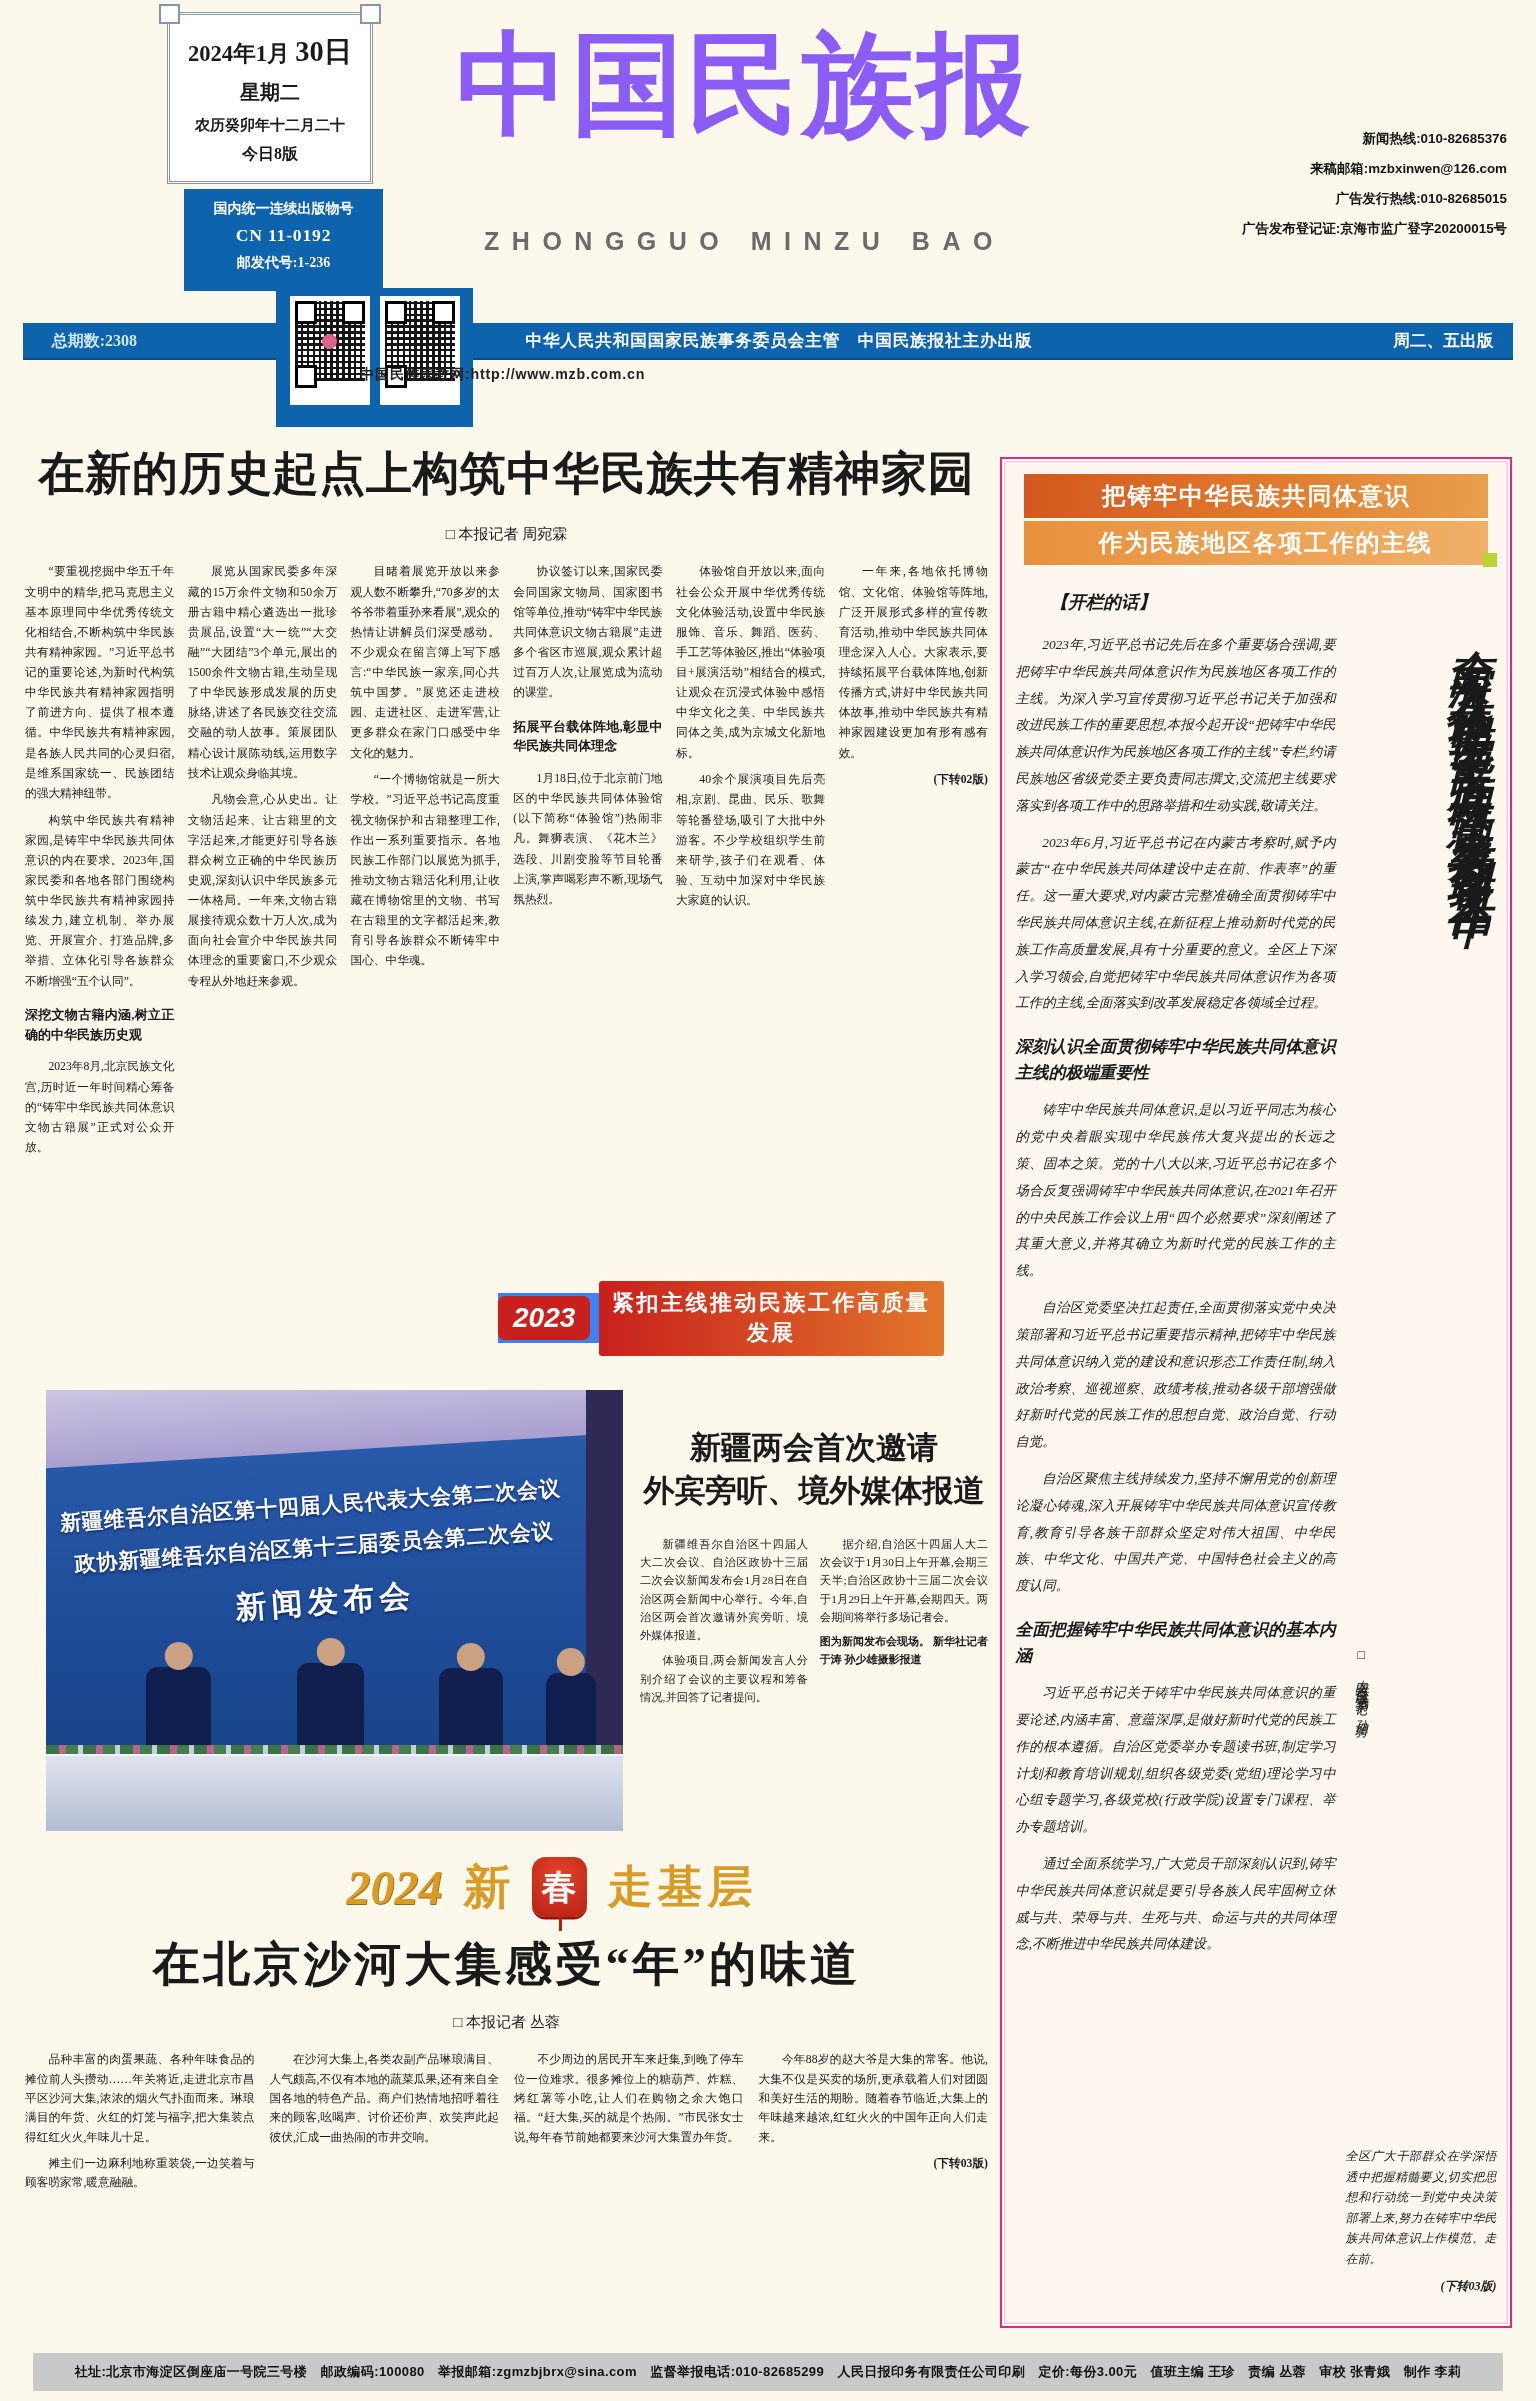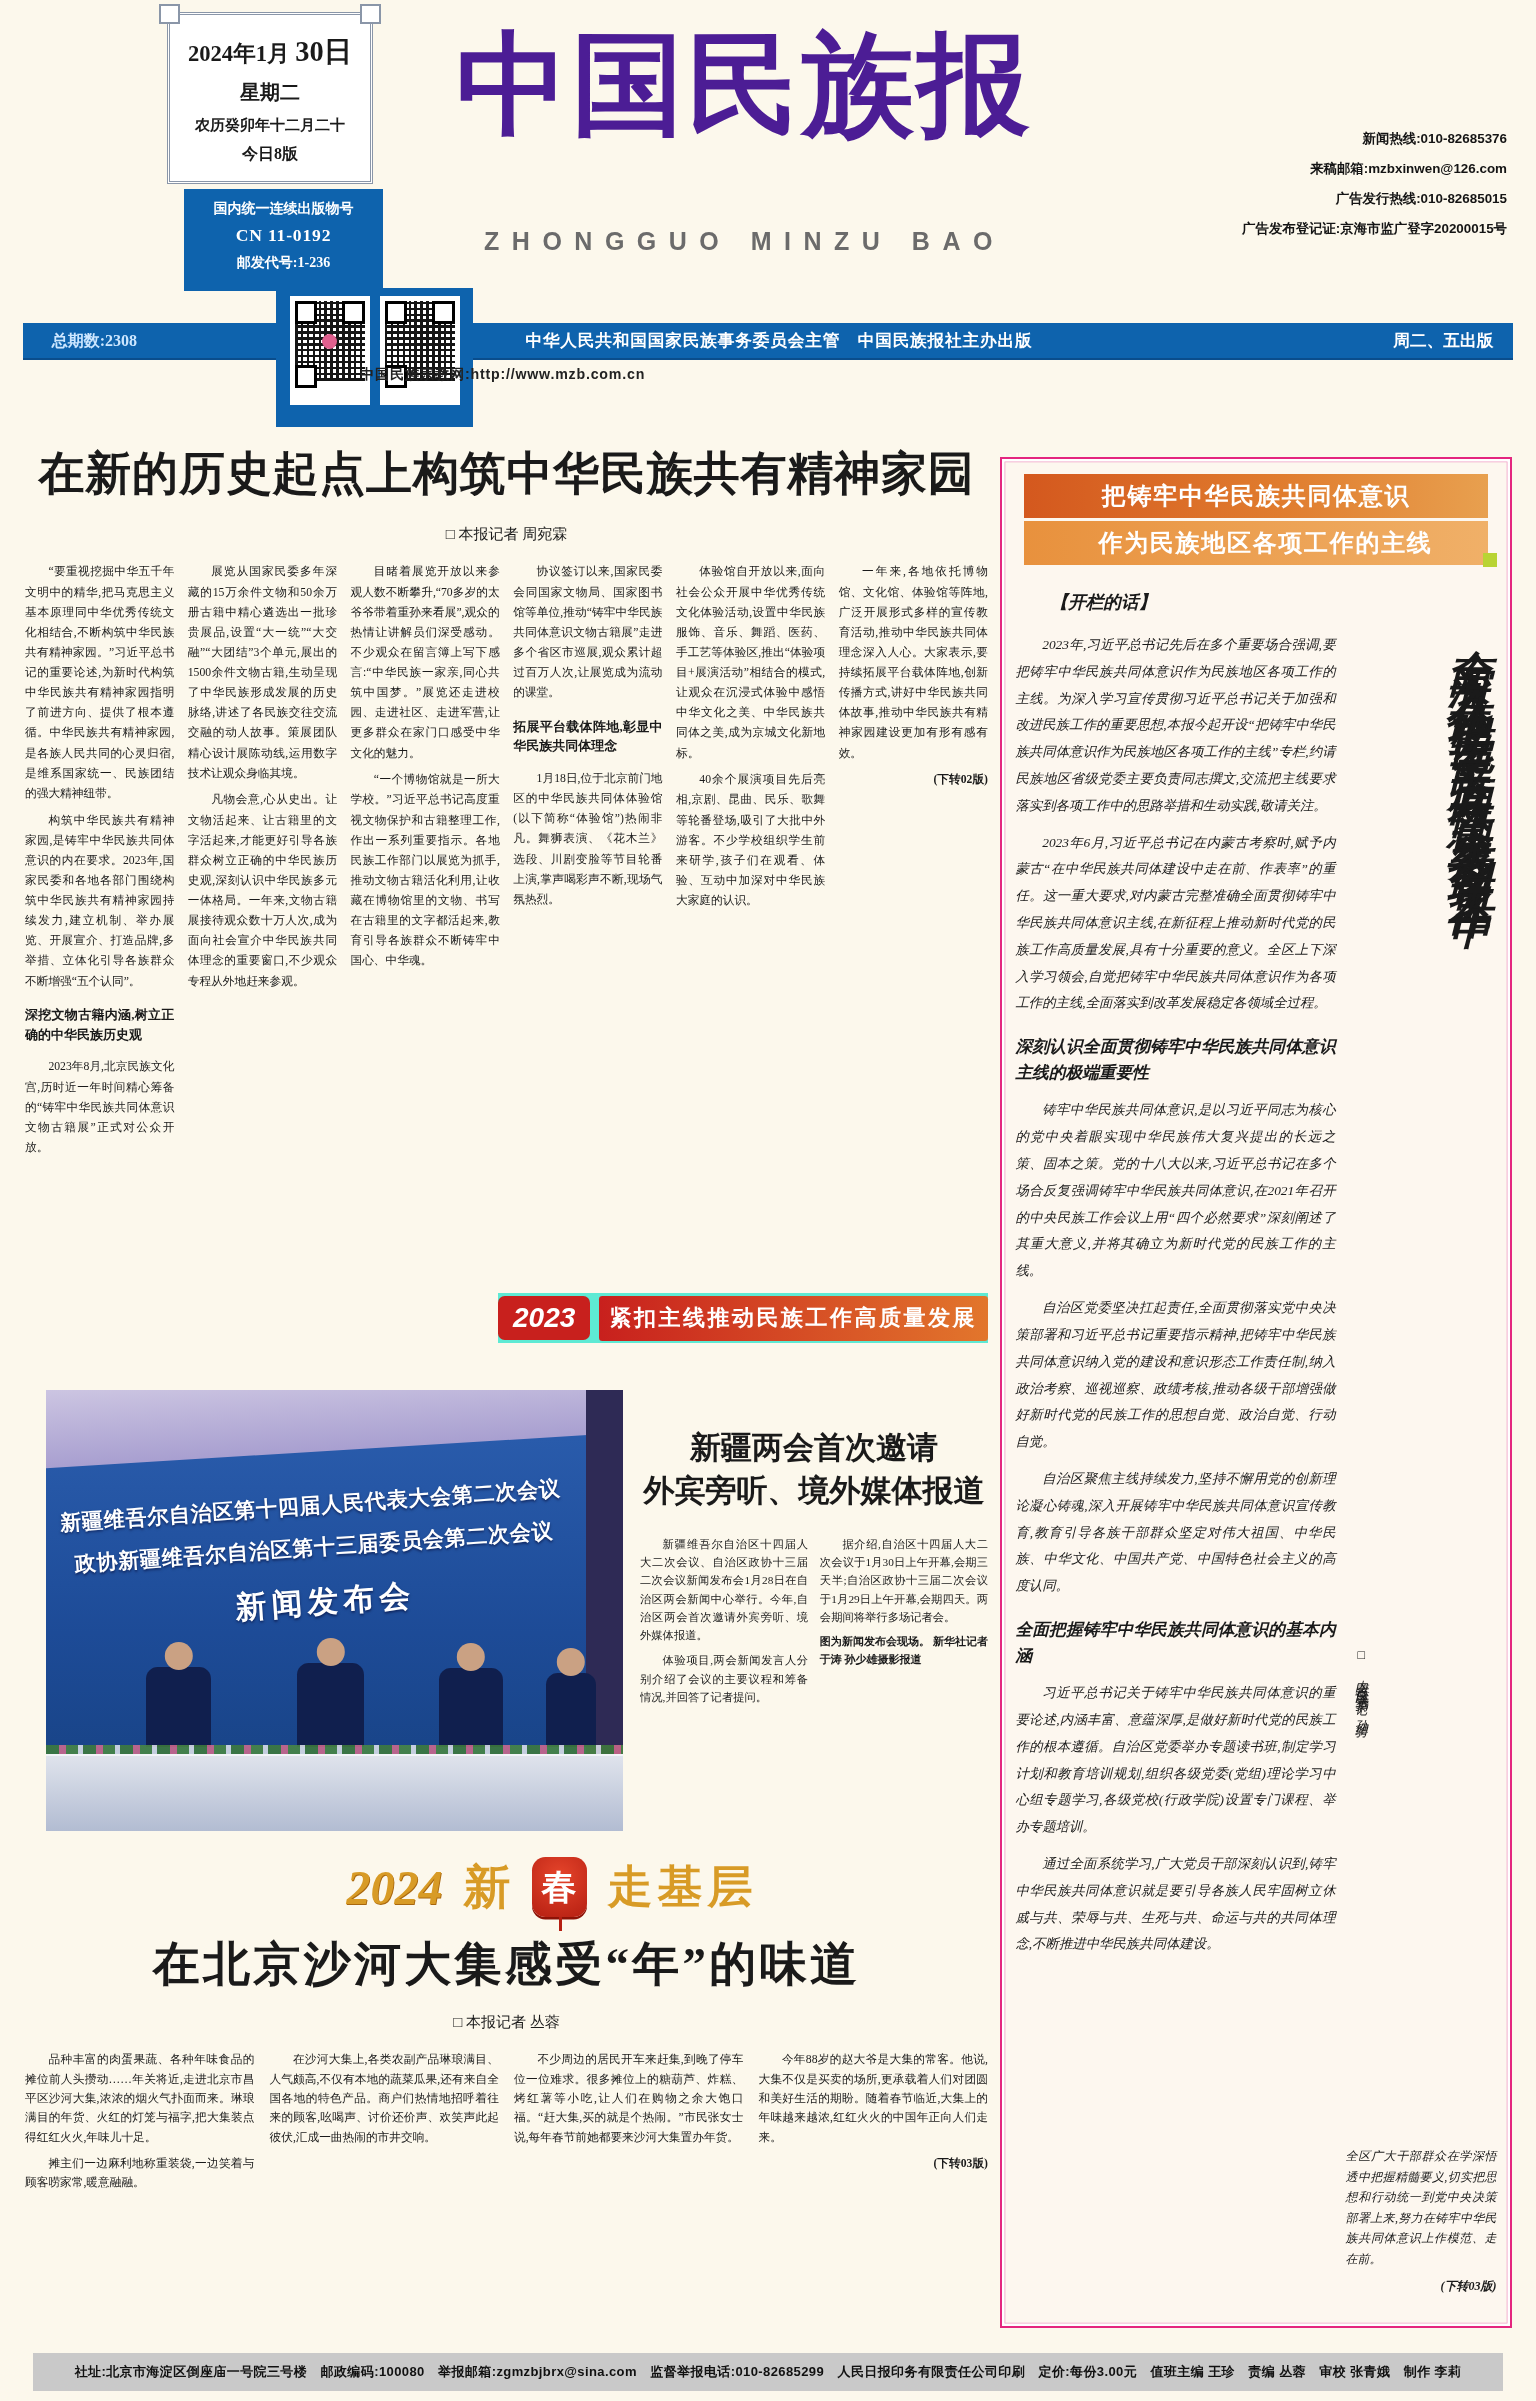--- a/index.html
+++ b/index.html
@@ -13,21 +13,21 @@
   .date-box::before{left:-11px;top:-11px;} .date-box::after{right:-11px;top:-11px;}
   .date-l1{font-size:22.6px;font-weight:bold;}
   .date-l1 .big{font-size:28.4px;}
   .date-l2{font-size:20px;font-weight:bold;margin-top:8.4px;}
   .date-l3{font-size:15px;font-weight:bold;margin-top:10px;}
   .date-l4{font-size:16px;font-weight:bold;margin-top:8.4px;}
   .cn-box{position:absolute;left:184px;top:189px;width:199px;height:102px;background:#0e63ad;color:#fff;
           text-align:center;font-weight:bold;padding-top:8.4px;box-sizing:border-box;}
   .cn-box .l{font-size:14px;line-height:1.7;} .cn-box .l.num{font-size:17.6px;letter-spacing:0.8px;}
   .masthead-title{position:absolute;left:385px;top:10px;width:719px;text-align:center;
-                  font-size:112px;font-weight:900;color:#4c1d95;letter-spacing:3.3px;line-height:1.35;}
+                  font-size:112px;font-weight:900;color:#8b5cf6;letter-spacing:3.3px;line-height:1.35;}
   .masthead-pinyin{position:absolute;left:385px;top:227px;width:719px;text-align:center;font-size:25px;
                    font-weight:bold;color:#6b6b6b;letter-spacing:12.5px;font-family:"Liberation Sans",sans-serif;}
   .contact{position:absolute;right:30px;top:124px;text-align:right;font-size:13.4px;font-weight:bold;
            line-height:2.25;color:#141414;font-family:"Liberation Sans",sans-serif;}
   .blue-bar{position:absolute;left:23.4px;top:323px;width:1490px;height:35px;background:#0e63ad;color:#fff;border-bottom:2.5px solid #0a4d8c;}
   .bar-issue{position:absolute;left:28.4px;line-height:35px;font-size:16px;font-weight:bold;color:#cde7ff;}
   .bar-sponsor{position:absolute;left:502px;line-height:35px;font-size:16.7px;font-weight:bold;letter-spacing:0.8px;}
   .bar-sched{position:absolute;right:20px;line-height:35px;font-size:16.7px;font-weight:bold;}
   .qr-tab{position:absolute;left:276px;top:288px;width:197px;height:139px;background:#0e63ad;
           display:flex;gap:10px;justify-content:center;align-items:flex-start;padding-top:8.4px;box-sizing:border-box;}
@@ -43,21 +43,21 @@
 
   
   .main-art{position:absolute;left:25px;top:418px;width:963px;}
   .main-headline{font-size:46px;font-weight:900;text-align:center;letter-spacing:0.8px;margin-top:25px;}
   .main-byline{text-align:center;font-size:15px;margin-top:20px;}
   .cols{display:flex;gap:13.4px;margin-top:18.4px;height:794px;overflow:hidden;text-align:justify;}
   .col{flex:1;font-size:11.7px;line-height:1.72;}
   .col p{margin:0 0 6.7px;text-indent:2em;}
   .col .sub{font-weight:bold;font-size:13px;text-indent:0;margin:13.4px 0;line-height:1.5;}
   .note{font-weight:bold;text-align:right;text-indent:0 !important;}
-  .banner2023{position:absolute;left:473px;top:875px;width:490px;height:50px;background:#5eead4;
+  .banner2023{position:absolute;left:473px;top:875px;width:446px;height:50px;background:#3b82f6;
               display:flex;align-items:center;}
   .b23-year{background:#c8201d;color:#fff;font-style:italic;font-weight:900;font-size:28px;
             padding:5.9px 15px;border-radius:6.7px;font-family:"Liberation Sans",sans-serif;}
   .b23-text{flex:1;margin-left:8.4px;background:linear-gradient(90deg,#c8201d,#e2762c);color:#fff;
             font-weight:bold;font-size:22px;padding:7.5px 10px;letter-spacing:2.5px;border-radius:3.3px;text-align:center;}
 
   
   .photo{position:absolute;left:46px;top:1390px;width:577px;height:441px;overflow:hidden;
          background:linear-gradient(180deg,#2c5fb0 0%,#1d4b97 55%,#16407f 100%);}
   .ceiling{position:absolute;left:-16.7px;top:-22px;width:120%;height:80px;

